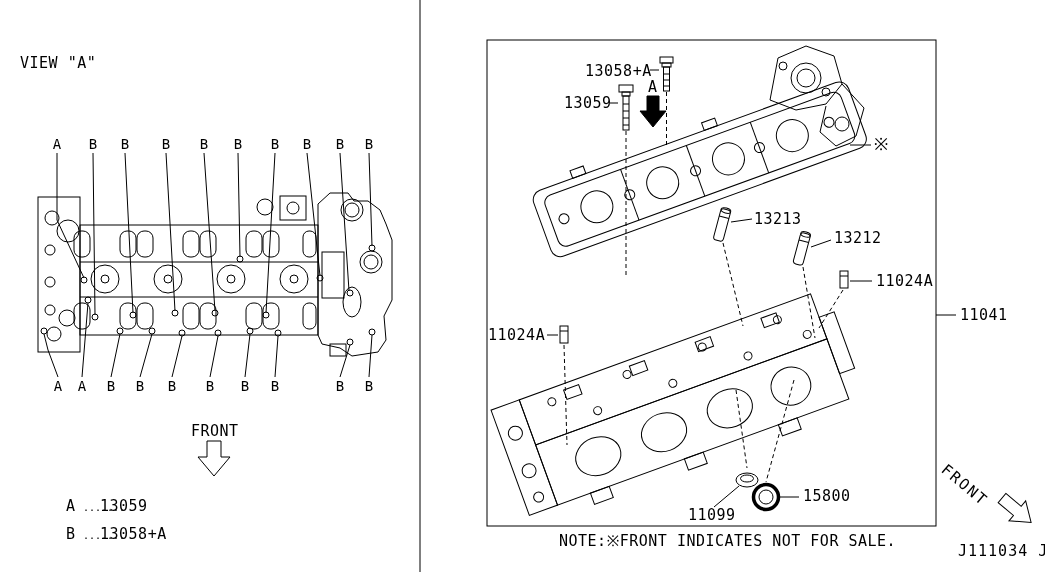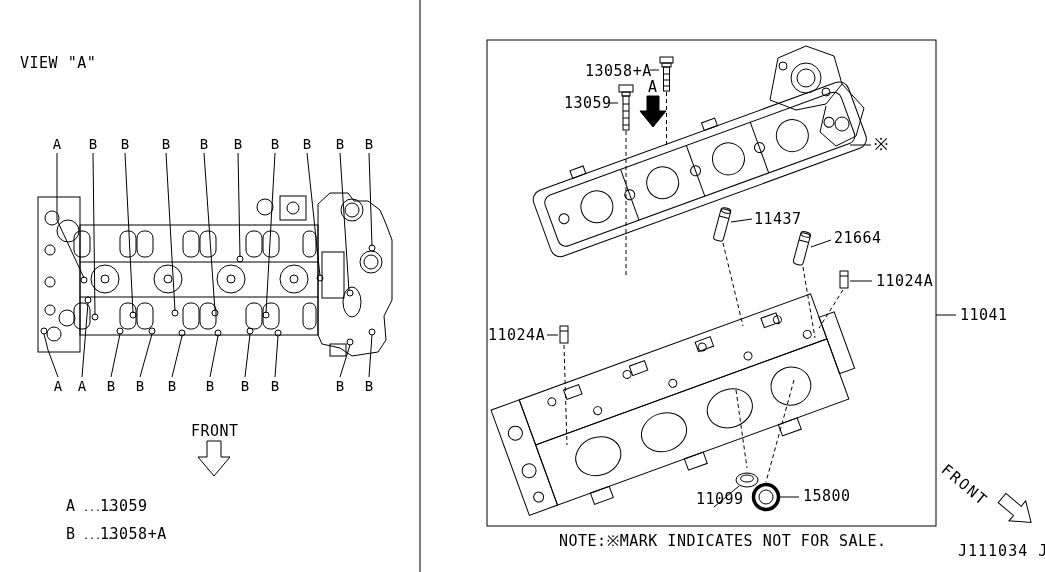--- a/index.html
+++ b/index.html
@@ -311,26 +311,26 @@
     <span class="legend-part" style="left:100px;top:499px;">13059</span>
     <span class="legend-marker" style="left:66px;top:527px;">B</span>
     <span class="legend-dots" style="left:83px;top:531px;">.......</span>
     <span class="legend-part" style="left:100px;top:527px;">13058+A</span>
   </div>
 
   <div class="lbl" style="left:585px;top:64px;">13058+A</div>
   <div class="lbl" style="left:564px;top:96px;">13059</div>
   <div class="lbl" style="left:648px;top:80px;">A</div>
   <div class="lbl asterisk" style="left:874px;top:136px;">※</div>
-  <div class="lbl" style="left:754px;top:212px;">11437</div>
-  <div class="lbl" style="left:834px;top:231px;">21664</div>
+  <div class="lbl" style="left:754px;top:212px;">13213</div>
+  <div class="lbl" style="left:834px;top:231px;">13212</div>
   <div class="lbl" style="left:876px;top:274px;">11024A</div>
   <div class="lbl" style="left:488px;top:328px;">11024A</div>
   <div class="lbl" style="left:960px;top:308px;text-align:right;">11041</div>
   <div class="lbl" style="left:803px;top:489px;">15800</div>
-  <div class="lbl" style="left:688px;top:492px;margin-left:8px;">11099</div>
-
-  <div class="lbl" style="left:559px;top:534px;">NOTE:※MARK INDICATES NOT FOR SALE.</div>
+  <div class="lbl" style="left:688px;top:508px;">11099</div>
+
+  <div class="lbl" style="left:559px;top:534px;">NOTE:※FRONT INDICATES NOT FOR SALE.</div>
 
   <div class="front-rot">FRONT</div>
   <div class="lbl" style="left:958px;top:544px;letter-spacing:1px;">J111034 J</div>
 
 </div>
 
 </body></html>

